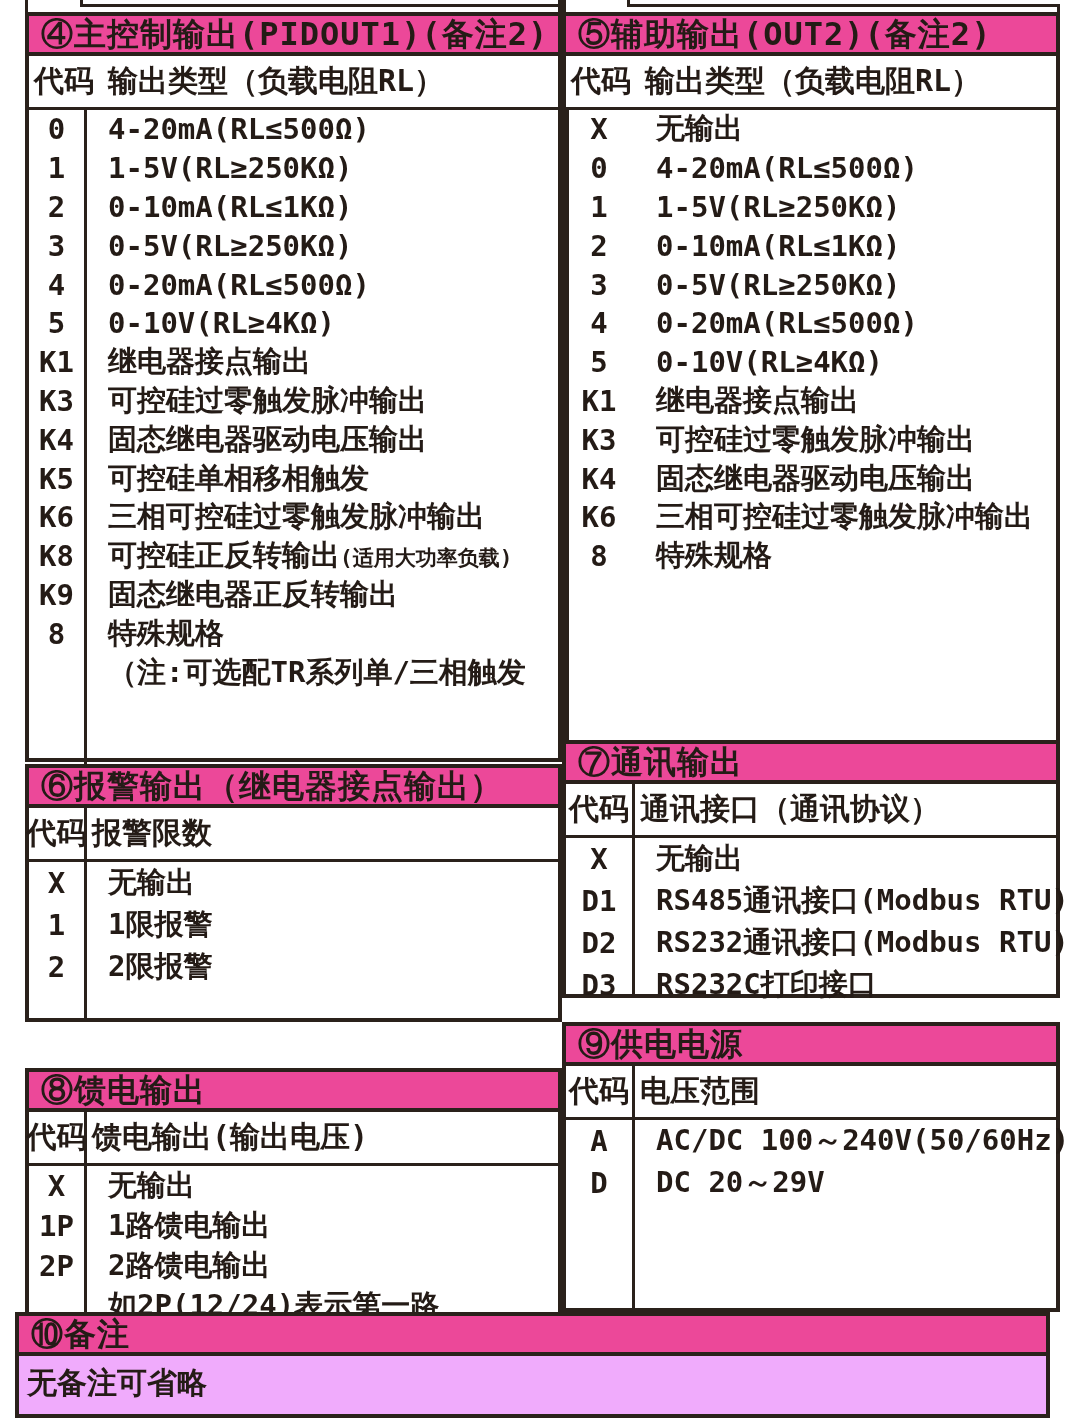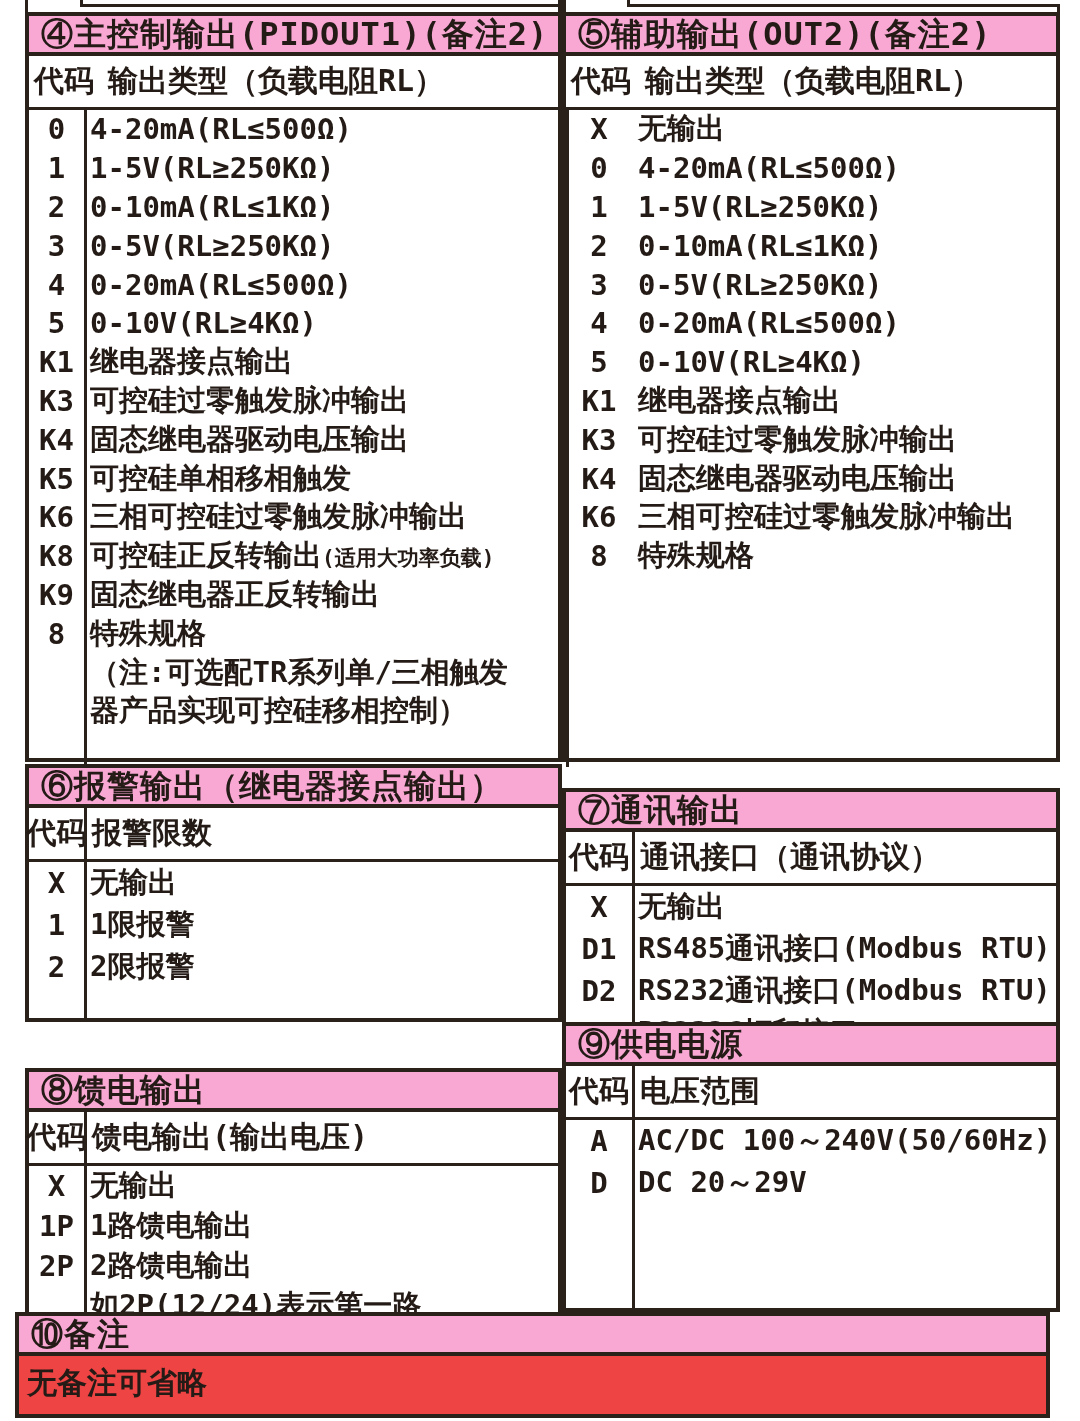--- a/index.html
+++ b/index.html
@@ -14,21 +14,21 @@
   
   .seg{position:absolute;background:#2a211b;}
   .seg.v{width:3px;}
   .seg.h{height:3px;}
   .seg.vthick{width:8px;}
 
   
   .box{position:absolute;box-sizing:border-box;}
   .title{
     box-sizing:border-box;height:44px;
-    border:4px solid #2a211b;background:#f9a8d4;
+    border:4px solid #2a211b;background:#ec4899;
     font-size:32px;font-weight:700;line-height:36px;
     padding-left:12px;letter-spacing:1px;white-space:nowrap;
   }
   .tbl{
     box-sizing:border-box;position:relative;
     border:4px solid #2a211b;border-top:none;background:#ffffff;
   }
   .colhead{
     box-sizing:border-box;height:54px;display:flex;align-items:center;
     border-bottom:3px solid #2a211b;
@@ -48,32 +48,32 @@
   .rcol .tbl.rule-full::before{left:66px;}
   .lcol .tbl.rule-full::before{left:55px;}
   .row{display:flex;align-items:center;}
   .row .code{
     flex:0 0 auto;text-align:center;
     font-size:29px;font-weight:700;white-space:nowrap;
   }
   .lcol .row .code{width:55px;}
   .rcol .row .code{width:66px;}
   .row .desc{
-    flex:1 1 auto;padding-left:6px;
+    flex:1 1 auto;padding-left:24px;
     font-size:29px;font-weight:700;white-space:nowrap;overflow:visible;
   }
   .row .desc .small{font-size:21px;font-weight:700;}
   
   .b1 .row{height:38.8px;}
   .r42 .row{height:42px;}
   .r40 .row{height:40px;}
   
   .note-body{
     box-sizing:border-box;height:62px;
-    border:4px solid #2a211b;border-top:none;background:#ef4444;
+    border:4px solid #2a211b;border-top:none;background:#f0abfc;
     font-size:30px;font-weight:700;line-height:54px;padding-left:8px;white-space:nowrap;
   }
 </style>
 </head>
 <body>
 
 <div class="page">
 
   <div>
     <div class="seg v" style="left:25px;top:0;height:14px;"></div>
@@ -146,24 +146,20 @@
             <div class="desc">固态继电器正反转输出</div>
           </div>
           <div class="row">
             <div class="code">8</div>
             <div class="desc">特殊规格</div>
           </div>
           <div class="row">
             <div class="code"></div>
             <div class="desc">（注:可选配TR系列单/三相触发</div>
           </div>
-          <div class="row">
-            <div class="code"></div>
-            <div class="desc">器产品实现可控硅移相控制）</div>
-          </div>
         </div>
     </div>
   </section>
 
   <section class="box rcol" style="left:562px;top:12px;width:498px;height:750px;">
     <div class="title">⑤辅助输出(OUT2)(备注2)</div>
     <div class="tbl" style="height:706px;">
       <div class="colhead plain">
         <span class="chcode">代码</span>
         <span class="chdesc">输出类型（负载电阻RL）</span>
@@ -238,21 +234,21 @@
             <div class="desc">1限报警</div>
           </div>
           <div class="row">
             <div class="code">2</div>
             <div class="desc">2限报警</div>
           </div>
         </div>
     </div>
   </section>
 
-  <section class="box rcol" style="left:562px;top:788px;width:498px;height:258px;">
+  <section class="box rcol" style="left:562px;top:740px;width:498px;height:258px;">
     <div class="title">⑦通讯输出</div>
     <div class="tbl rule-full" style="height:214px;">
       <div class="colhead split">
         <span class="chcode" style="width:66px;">代码</span>
         <span class="chdesc">通讯接口（通讯协议）</span>
       </div>
       <div class="rows r42" style="height:165px;">
           <div class="row">
             <div class="code">X</div>
             <div class="desc">无输出</div>

